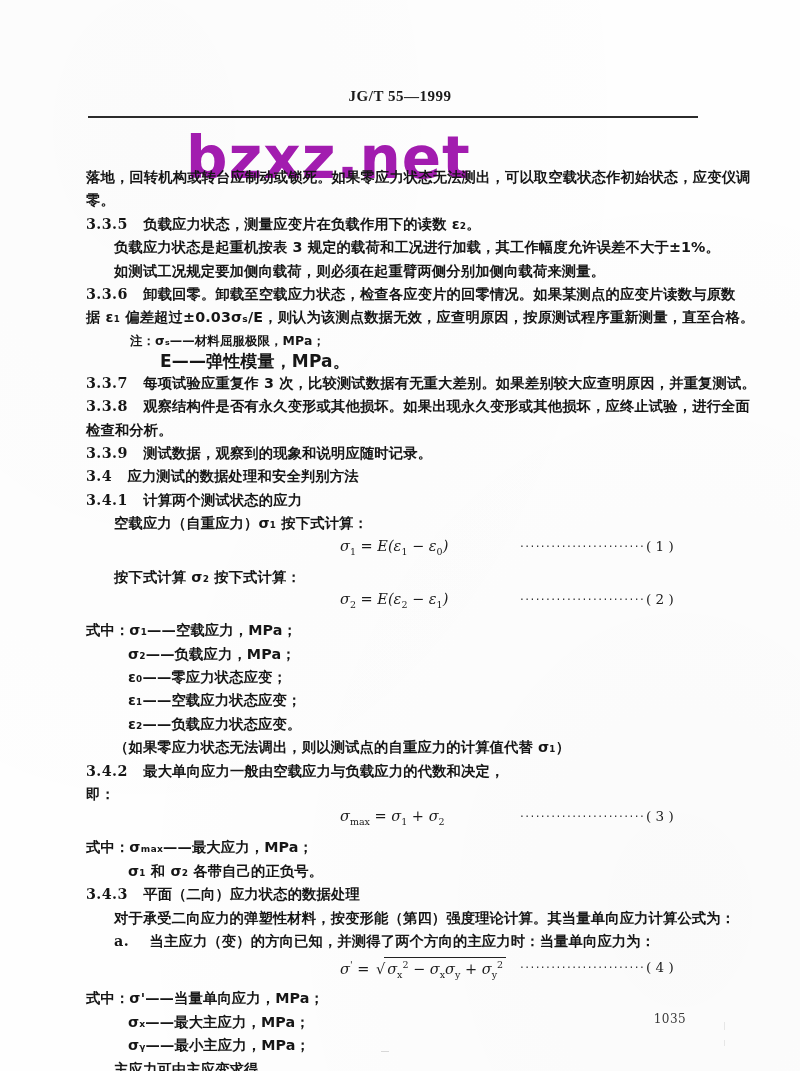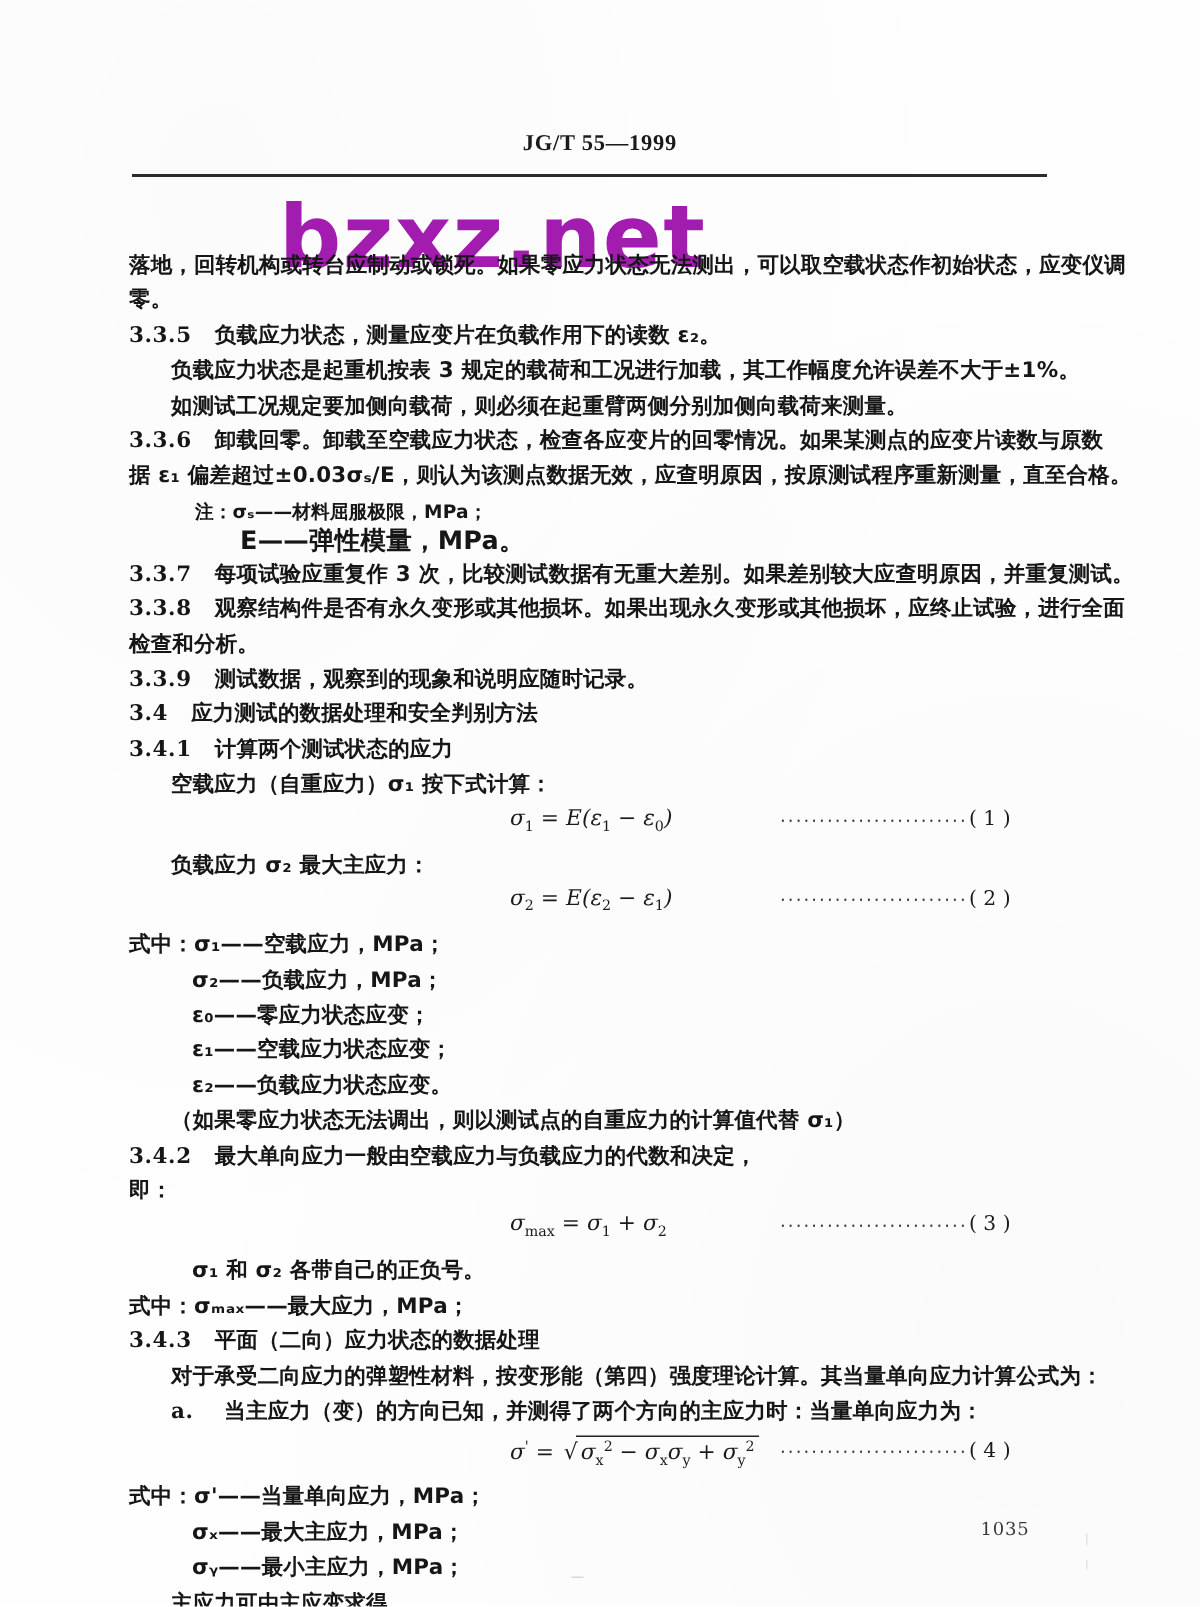--- a/index.html
+++ b/index.html
@@ -217,21 +217,21 @@
     <div class="ln i1"><span>空载应力（自重应力）σ₁ 按下式计算：</span></div>
 
     <div class="formula-row">
       <span class="fx">
         <span class="mi">σ</span><sub>1</sub> = <span class="mi">E</span>(<span class="mi">ε</span><sub>1</sub> − <span class="mi">ε</span><sub>0</sub>)
       </span>
       <span class="leader">······························</span>
       <span class="eqno">( 1 )</span>
     </div>
 
-    <div class="ln i1"><span>负载应力 σ₂ 最大主应力：</span></div>
+    <div class="ln i1"><span>按下式计算 σ₂ 按下式计算：</span></div>
 
     <div class="formula-row">
       <span class="fx">
         <span class="mi">σ</span><sub>2</sub> = <span class="mi">E</span>(<span class="mi">ε</span><sub>2</sub> − <span class="mi">ε</span><sub>1</sub>)
       </span>
       <span class="leader">······························</span>
       <span class="eqno">( 2 )</span>
     </div>
 
     <div class="ln i0"><span>式中：σ₁——空载应力，MPa；</span></div>
@@ -244,22 +244,22 @@
     <div class="ln i0"><span>即：</span></div>
 
     <div class="formula-row">
       <span class="fx">
         <span class="mi">σ</span><sub>max</sub> = <span class="mi">σ</span><sub>1</sub> + <span class="mi">σ</span><sub>2</sub>
       </span>
       <span class="leader">······························</span>
       <span class="eqno">( 3 )</span>
     </div>
 
+    <div class="ln i0"><span>式中：σₘₐₓ——最大应力，MPa；</span></div>
     <div class="ln i2"><span>σ₁ 和 σ₂ 各带自己的正负号。</span></div>
-    <div class="ln i0"><span>式中：σₘₐₓ——最大应力，MPa；</span></div>
     <div class="ln i0"><span class="clause-no">3.4.3</span>&nbsp;&nbsp;&nbsp;<span>平面（二向）应力状态的数据处理</span></div>
     <div class="ln i1"><span>对于承受二向应力的弹塑性材料，按变形能（第四）强度理论计算。其当量单向应力计算公式为：</span></div>
     <div class="ln i1"><span class="clause-no">a.</span>&nbsp;&nbsp;&nbsp;&nbsp;<span>当主应力（变）的方向已知，并测得了两个方向的主应力时：当量单向应力为：</span></div>
 
     <div class="formula-row" style="height:34px;">
       <span class="fx" style="top:4px;">
         <span class="mi">σ</span><sup>'</sup> =
         <span class="sqrt-wrap">√<span class="radicand"><span class="mi">σ</span><sub>x</sub><sup>2</sup> − <span class="mi">σ</span><sub>x</sub><span class="mi">σ</span><sub>y</sub> + <span class="mi">σ</span><sub>y</sub><sup>2</sup></span></span>
       </span>
       <span class="leader" style="top:8px;">······························</span>

